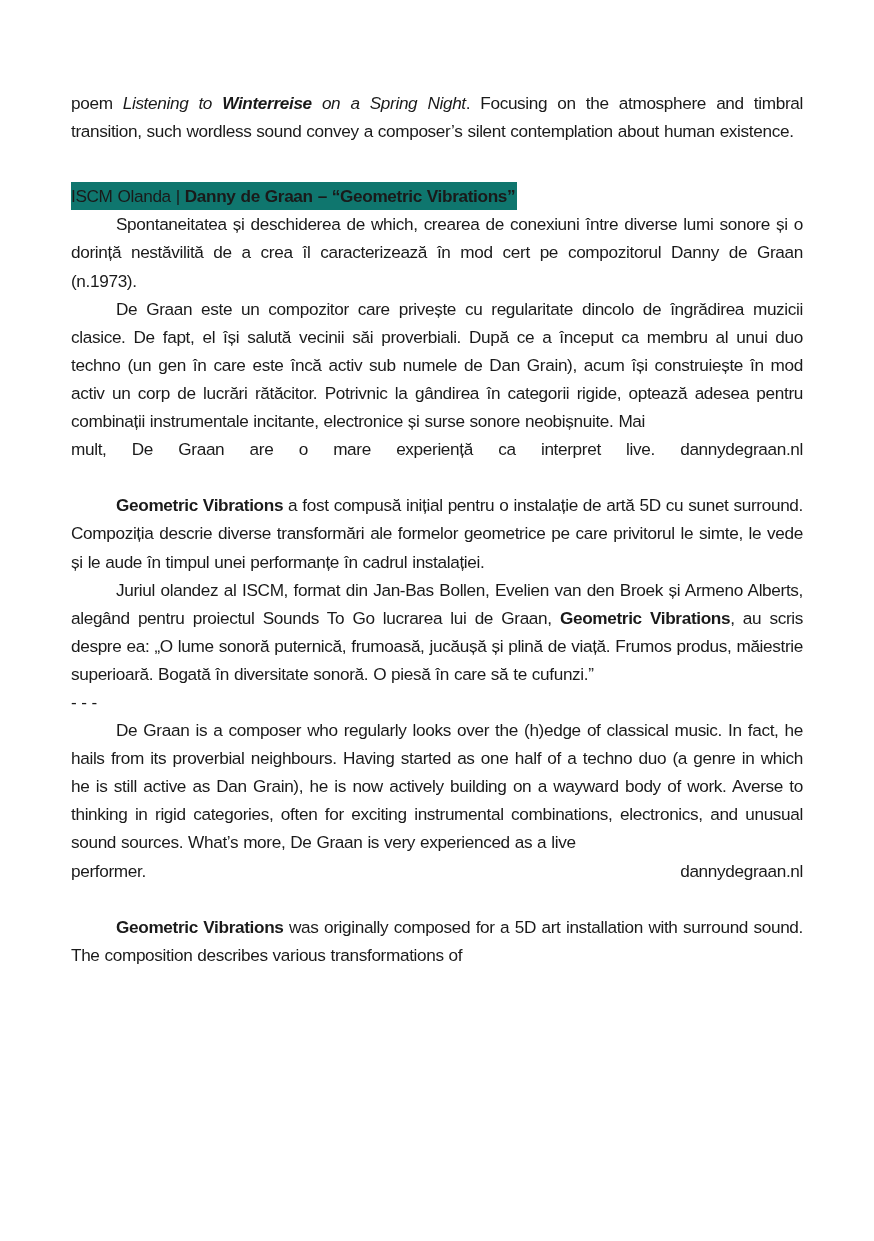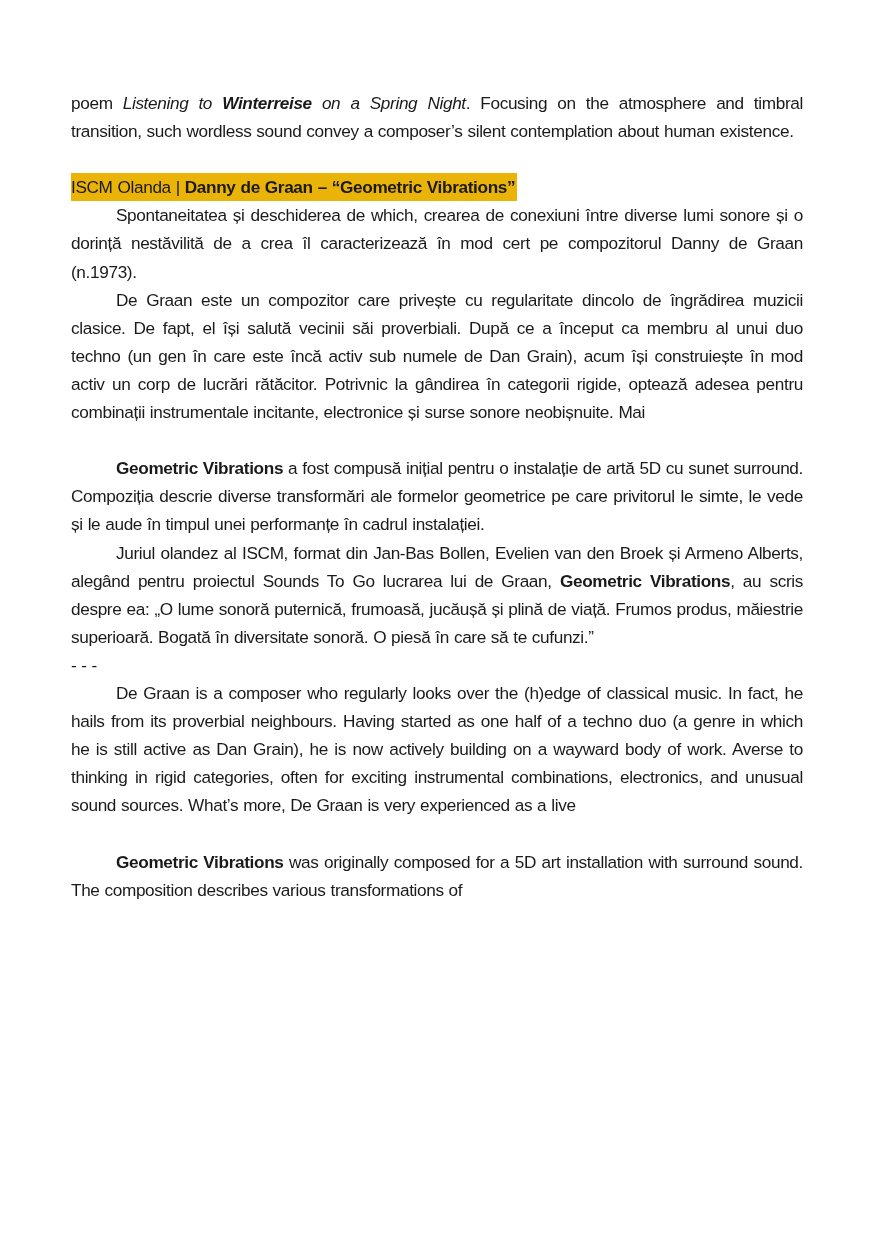--- a/index.html
+++ b/index.html
@@ -6,49 +6,51 @@
   body { width: 874px; height: 1241px; position: relative; overflow: hidden; }
   .page {
     position: absolute; left: 71px; top: 89px; width: 732px;
     font-family: "Liberation Sans", sans-serif;
     font-size: 17.2px; line-height: 28.1px; color: #1a1a1a;
     letter-spacing: -0.35px; word-spacing: 0.5px;
   }
   p { margin: 0; text-align: justify; }
   .indent { text-indent: 45px; }
   .gap { height: 28.1px; }
-  .heading { display: inline-block; background: #eab308; padding-right: 2px; }
+  .heading { display: inline-block; background: #0f766e; padding-right: 2px; margin-top: 9px; }
   .last-line-split { text-align-last: justify; }
   b { font-weight: bold; }
   i { font-style: italic; }
   .sep { text-align: left; }
 </style>
 </head>
 <body>
 
 <div class="page">
 
   <p><span>poem </span><i><span>Listening to </span><b>Winterreise</b><span> on a Spring Night</span></i><span>.  Focusing on the atmosphere and timbral transition, such wordless sound convey a composer’s silent contemplation about human existence.</span></p>
 
   <div class="gap"></div>
 
   <p class="sep"><span class="heading"><span>ISCM Olanda | </span><b>Danny de Graan – “Geometric Vibrations”</b></span></p>
 
   <p class="indent">Spontaneitatea și deschiderea de which, crearea de conexiuni între diverse lumi sonore și o dorință nestăvilită de a crea îl caracterizează în mod cert pe compozitorul Danny de Graan (n.1973).</p>
 
   <p class="indent">De Graan este un compozitor care privește cu regularitate dincolo de îngrădirea muzicii clasice. De fapt, el își salută vecinii săi proverbiali. După ce a început ca membru al unui duo techno (un gen în care este încă activ sub numele de Dan Grain), acum își construiește în mod activ un corp de lucrări rătăcitor. Potrivnic la gândirea în categorii rigide, optează adesea pentru combinații instrumentale incitante, electronice și surse sonore neobișnuite. Mai</p>
+  <p class="last-line-split"><span>mult, De Graan are o mare experiență ca interpret live.</span> <span>dannydegraan.nl</span></p>
 
   <div class="gap"></div>
 
   <p class="indent"><b>Geometric Vibrations</b><span> a fost compusă inițial pentru o instalație de artă 5D cu sunet surround. Compoziția descrie diverse transformări ale formelor geometrice pe care privitorul le simte, le vede și le aude în timpul unei performanțe în cadrul instalației.</span></p>
 
   <p class="indent"><span>Juriul olandez al ISCM, format din Jan-Bas Bollen, Evelien van den Broek și Armeno Alberts, alegând pentru proiectul Sounds To Go lucrarea lui de Graan, </span><b>Geometric Vibrations</b><span>, au scris despre ea: „O lume sonoră puternică, frumoasă, jucăușă și plină de viață. Frumos produs, măiestrie superioară. Bogată în diversitate sonoră. O piesă în care să te cufunzi.”</span></p>
 
   <p class="sep">- - -</p>
 
 
   <p class="indent">De Graan is a composer who regularly looks over the (h)edge of classical music. In fact, he hails from its proverbial neighbours. Having started as one half of a techno duo (a genre in which he is still active as Dan Grain), he is now actively building on a wayward body of work. Averse to thinking in rigid categories, often for exciting instrumental combinations, electronics, and unusual sound sources. What’s more, De Graan is very experienced as a live</p>
+  <p class="last-line-split"><span>performer.</span> <span>dannydegraan.nl</span></p>
 
   <div class="gap"></div>
 
   <p class="indent"><b>Geometric Vibrations</b><span> was originally composed for a 5D art installation with surround sound. The composition describes various transformations of</span></p>
 
 </div>
 
 </body></html>

